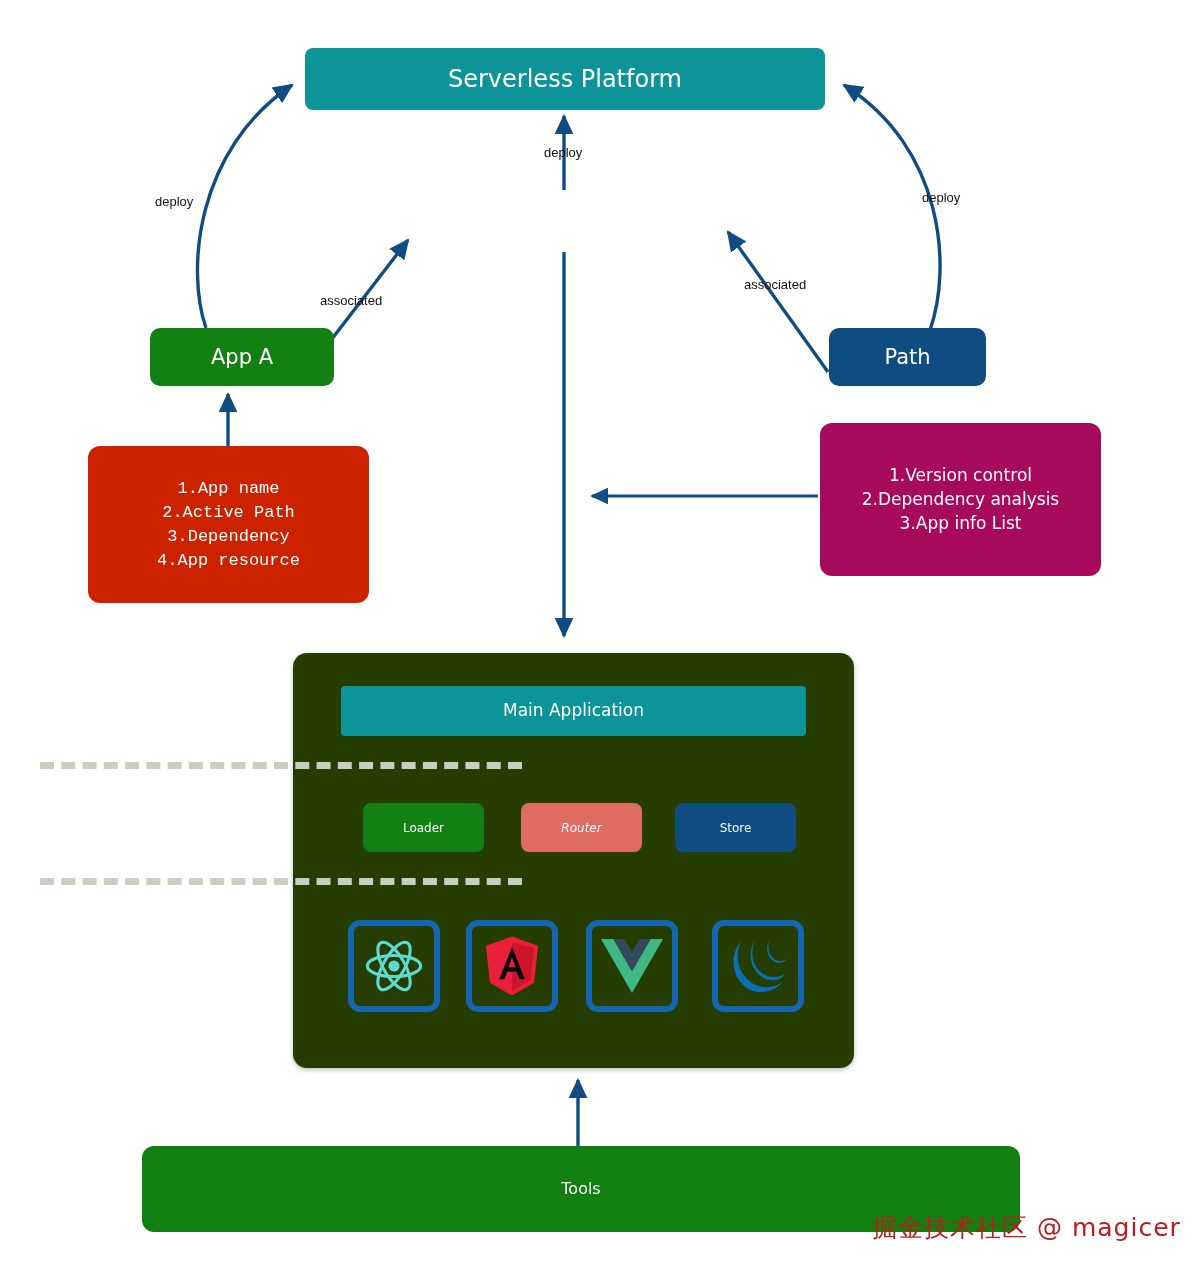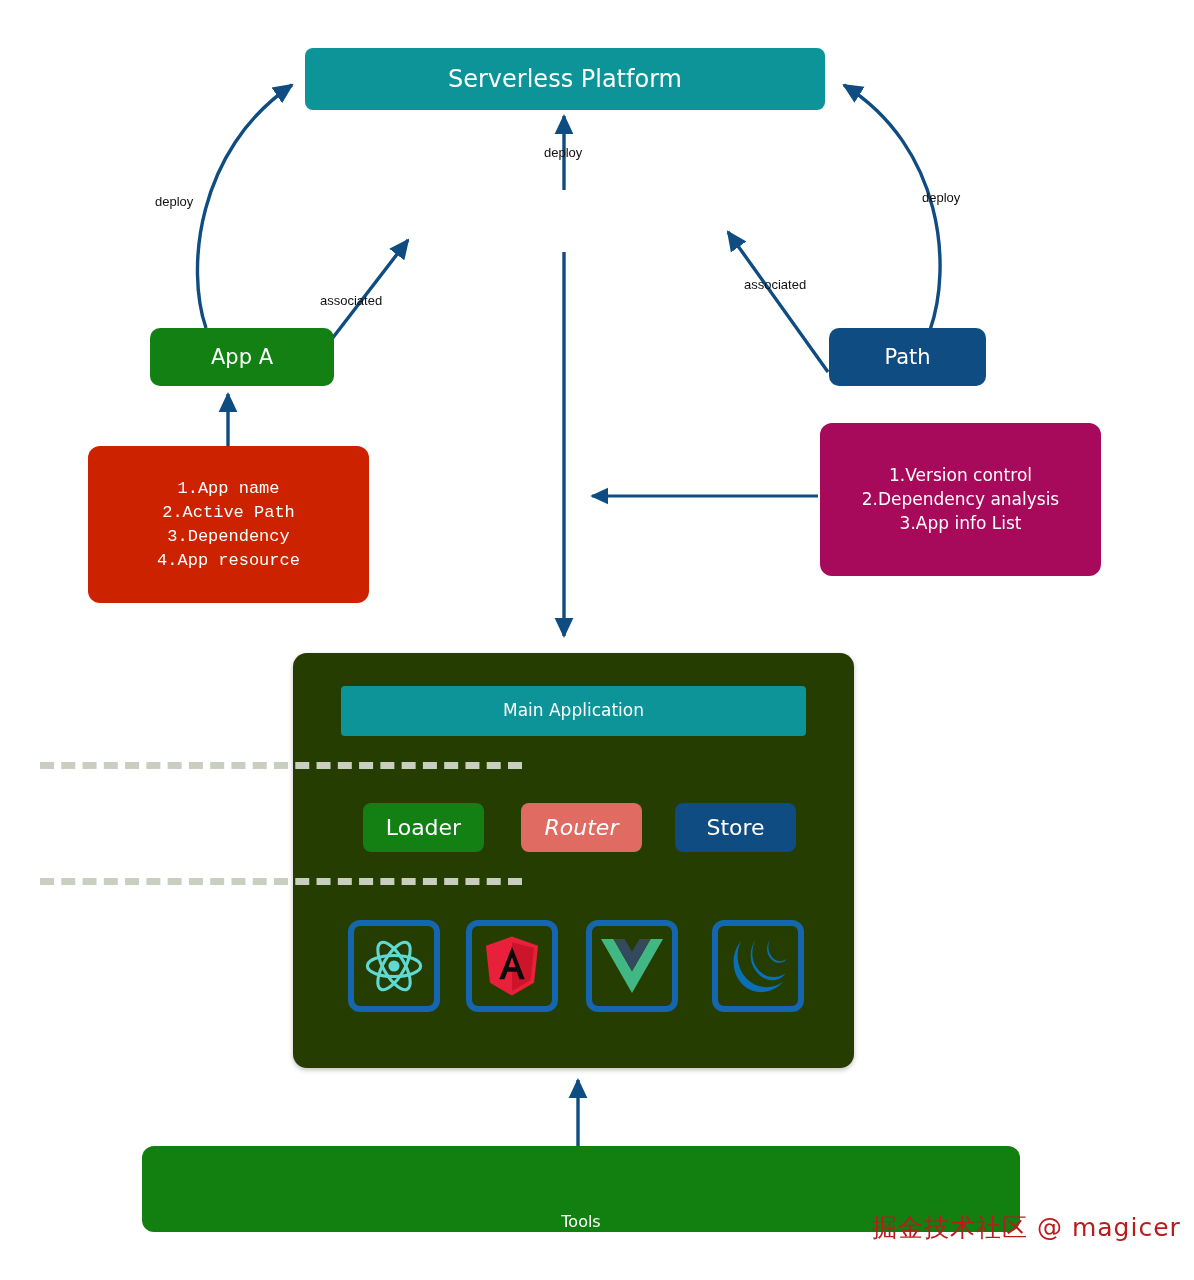--- a/index.html
+++ b/index.html
@@ -93,21 +93,21 @@
     left: 40px; width: 482px; height: 0;
     border-top: 7px dashed #c8cfc0;
   }
   #divider-1 { top: 762px; }
   #divider-2 { top: 878px; }
 
   .layer-btn {
     position: absolute;
     display: flex; align-items: center; justify-content: center;
     height: 49px; border-radius: 8px;
-    color: #fff; font-size: 22px;
+    color: #fff; font-size: 12px;
   }
   #btn-loader { left: 363px; top: 803px; width: 121px; background: #128012; }
   #btn-router { left: 521px; top: 803px; width: 121px; background: #e06b62; font-style: italic; }
   #btn-store  { left: 675px; top: 803px; width: 121px; background: #0f4c81; }
 
   .fw-tile {
     position: absolute;
     width: 92px; height: 92px;
     border: 6px solid #1565b0;
     border-radius: 12px;
@@ -117,21 +117,20 @@
   #fw-react   { left: 348px; }
   #fw-angular { left: 466px; }
   #fw-vue     { left: 586px; }
   #fw-jquery  { left: 712px; }
 
   #node-tools {
     left: 142px; top: 1146px; width: 878px; height: 86px;
     background: #118011;
     font-size: 16px;
     border-radius: 12px;
-    align-items: flex-end;
   }
 
   .edge-label {
     position: absolute;
     font-family: "Liberation Sans", sans-serif;
     font-size: 13px;
     color: #111111;
     background: transparent;
     white-space: nowrap;
   }

